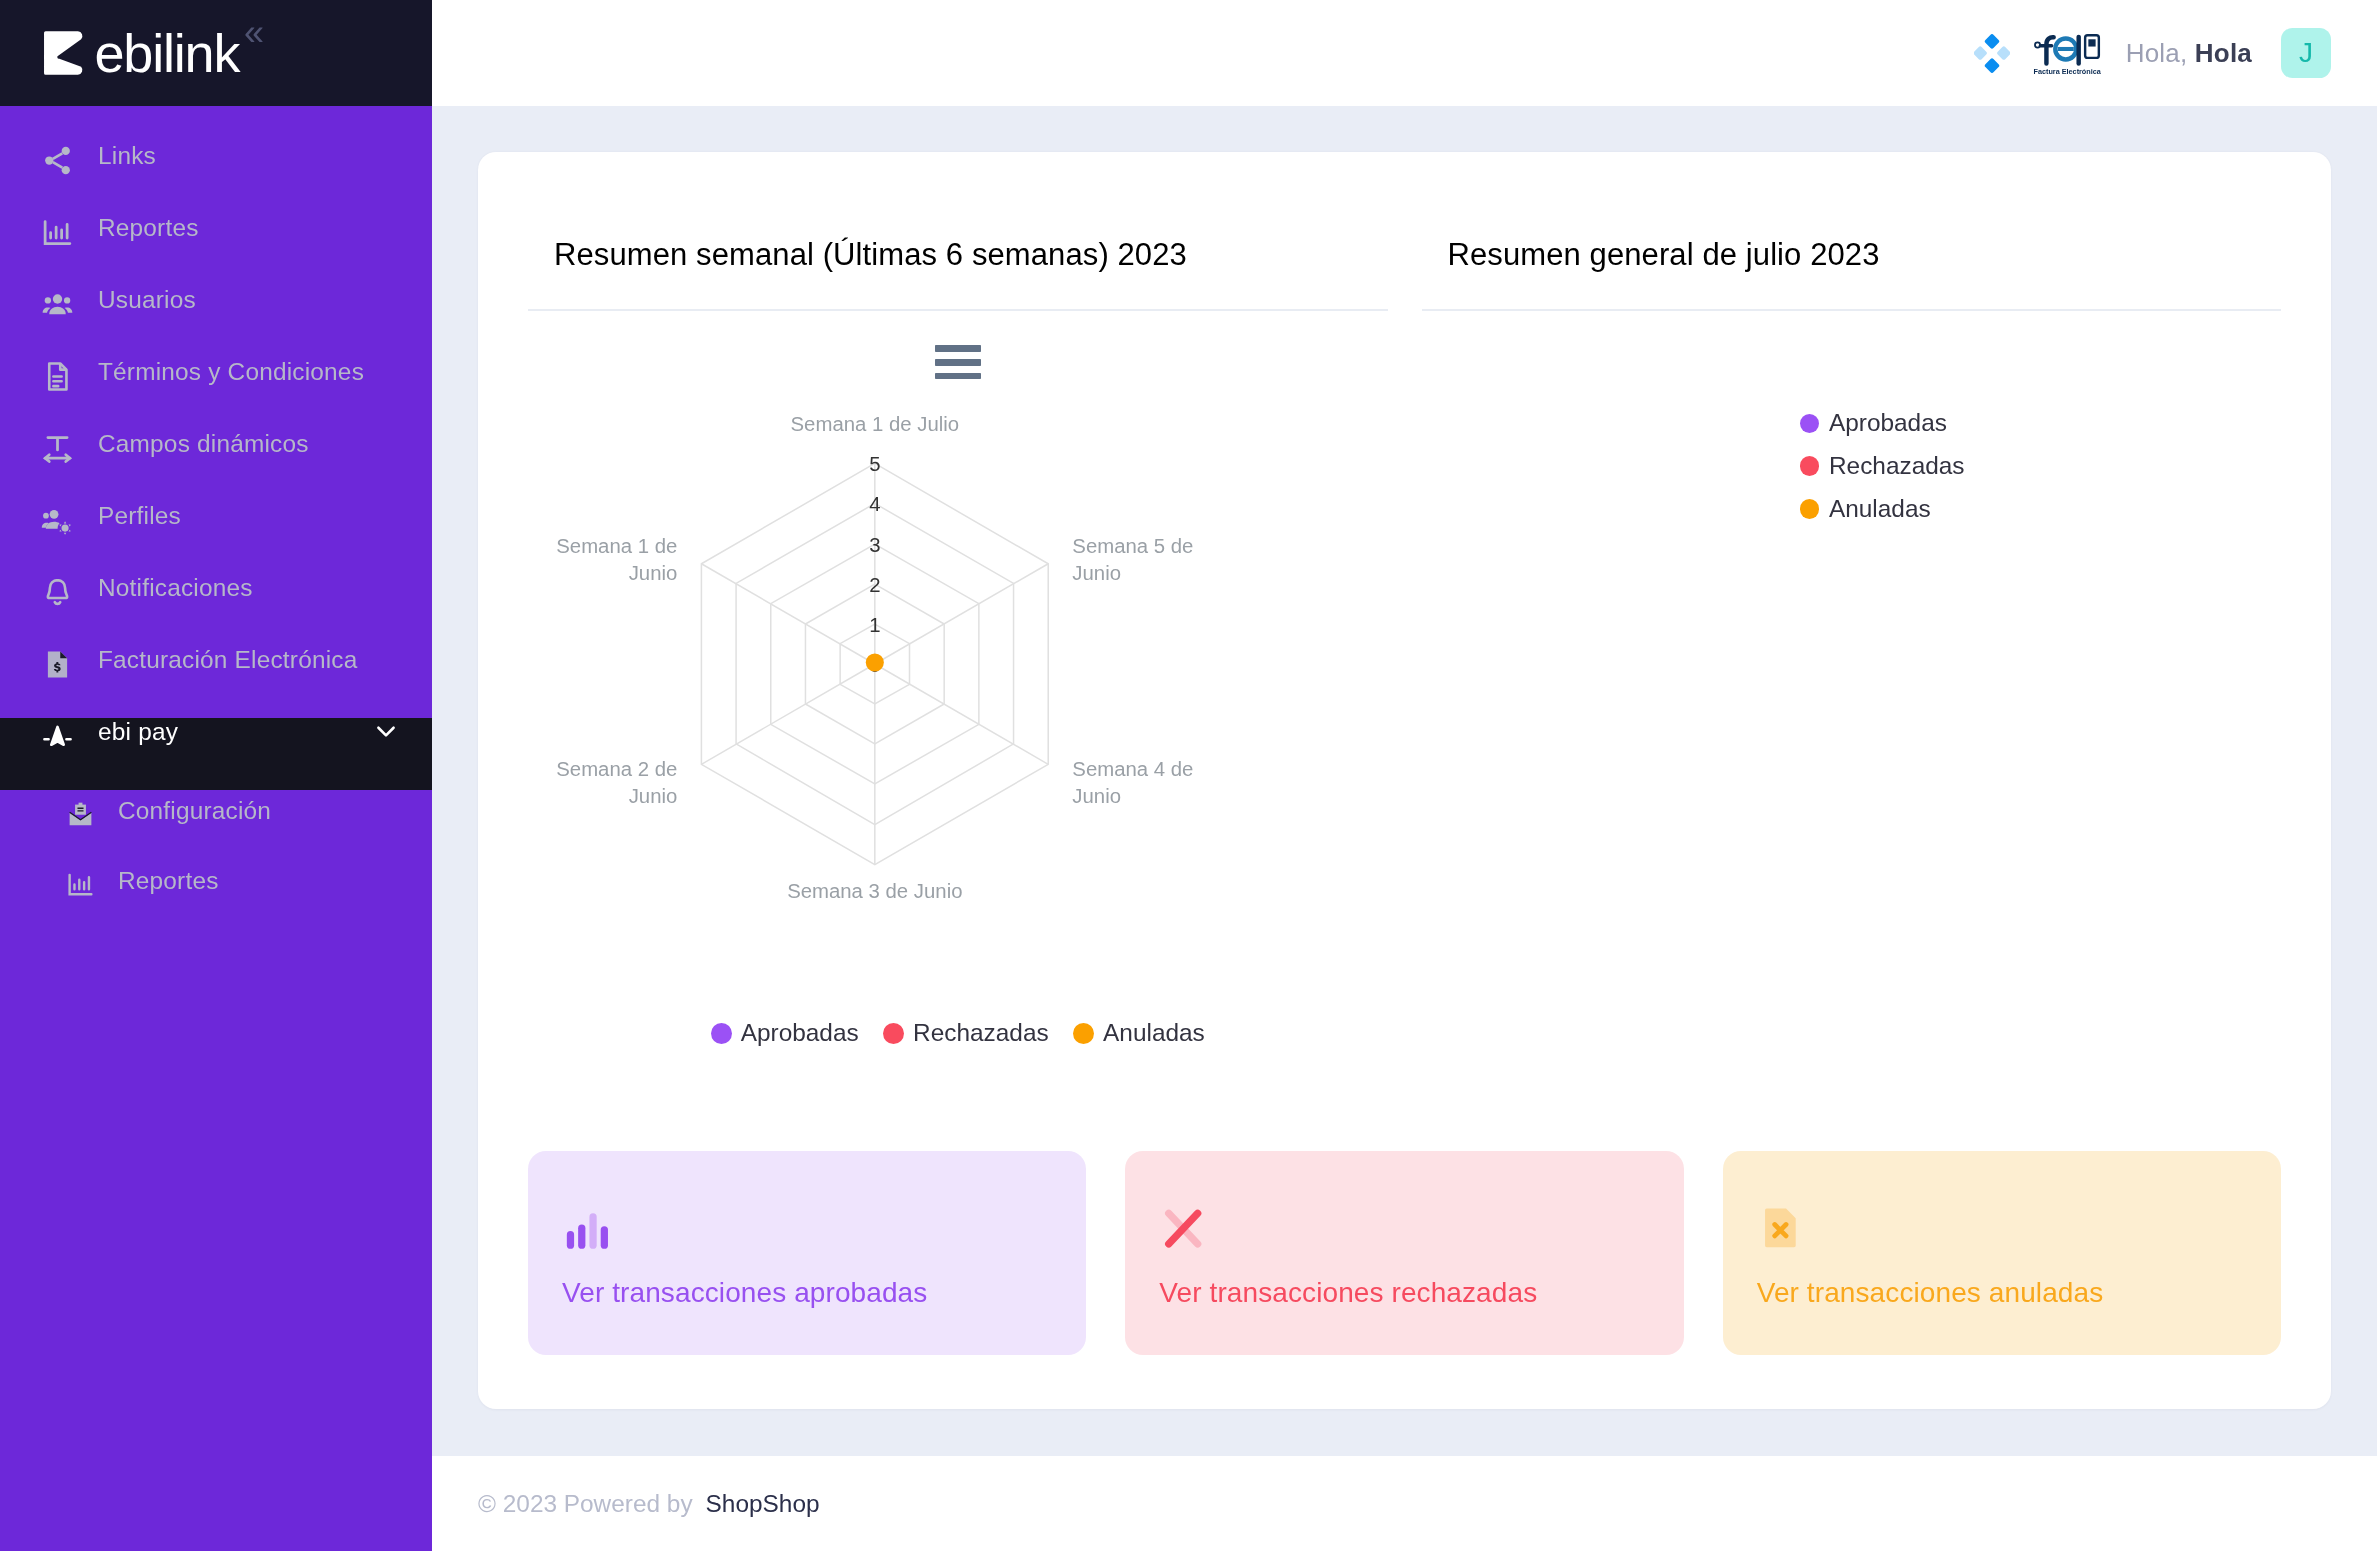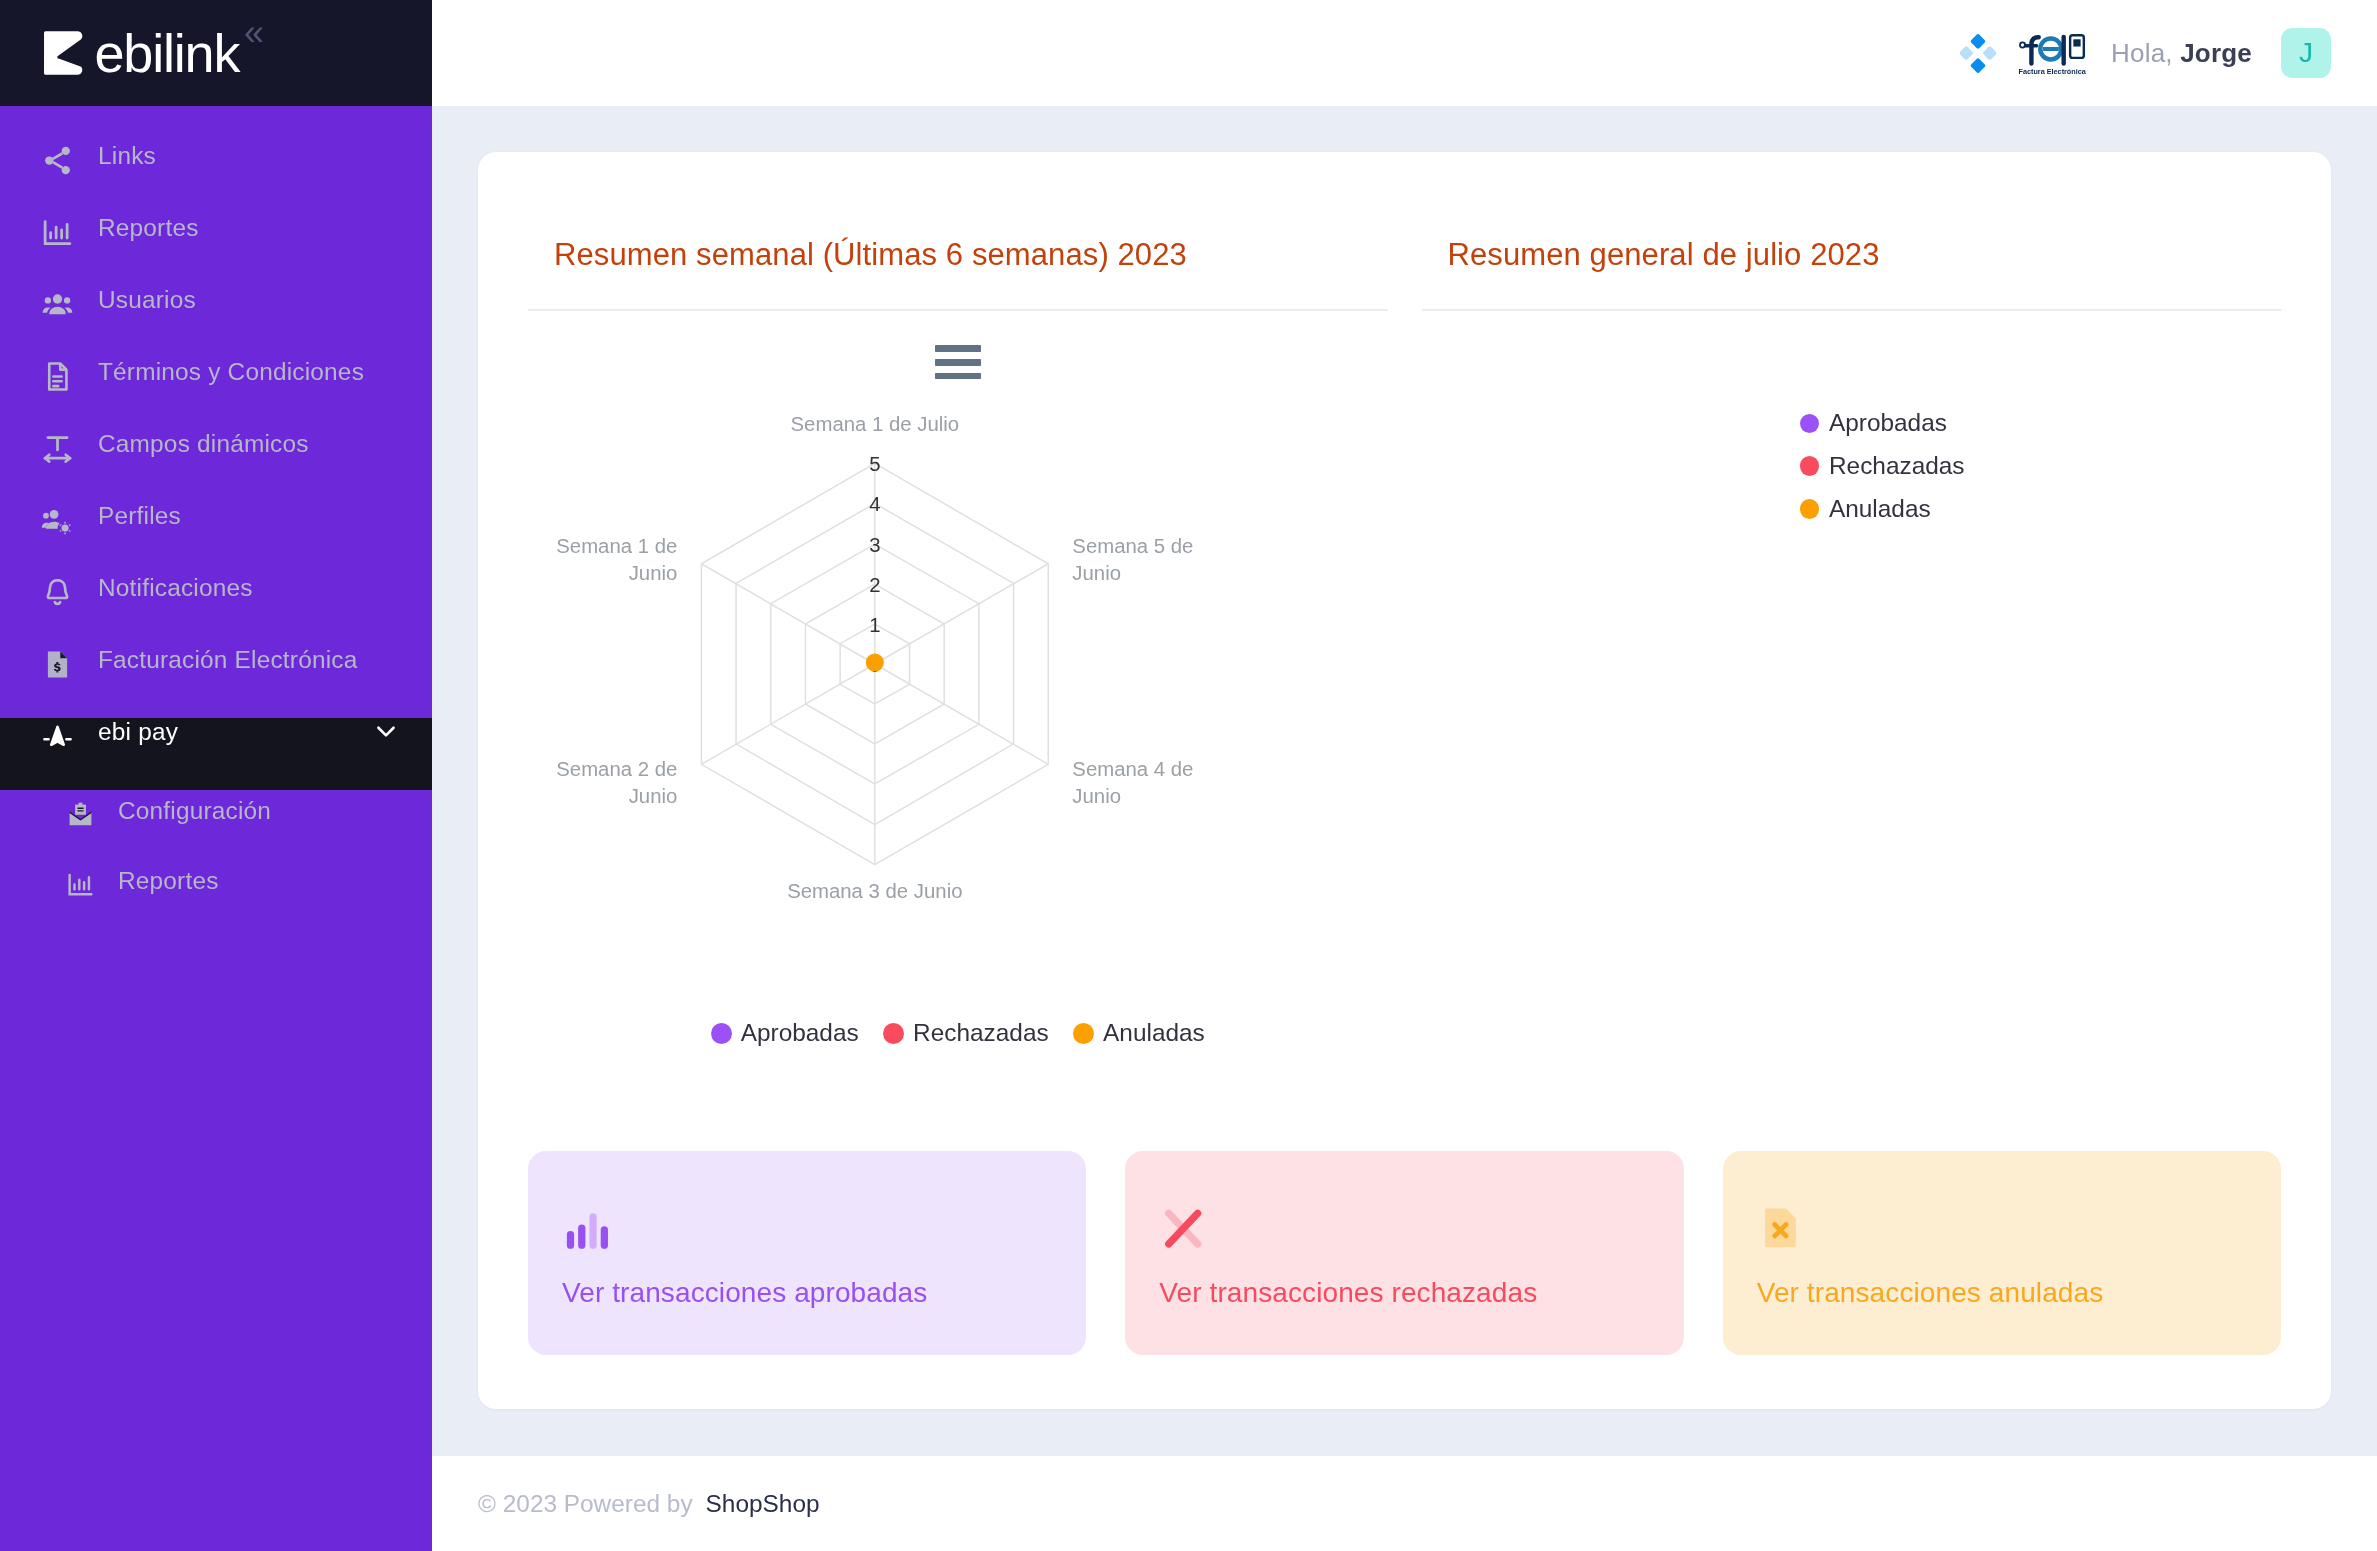--- a/index.html
+++ b/index.html
@@ -88,21 +88,21 @@
   }
   .panel {
     background: #ffffff; border-radius: 18px;
     padding: 46px 50px 54px 50px;
     box-shadow: 0 0.8px 2.4px rgba(30,40,80,.05);
   }
 
   .charts-row { display: flex; gap: 34px; }
   .chart-col { flex: 1; min-width: 0; }
   .chart-title {
-    font-size: 31px; color: #c2410c; font-weight: 500;
+    font-size: 31px; color: #000000; font-weight: 500;
     letter-spacing: 0.1px; padding: 39px 0 0 26px;
   }
   .chart-rule {
     height: 2.4px; background: #e8ecf3; margin-top: 36px;
   }
 
   
   .radar-wrap { position: relative; height: 700px; }
   .burger {
     position: absolute; top: 34px; left: 50%;
@@ -322,21 +322,21 @@
         <circle cx="9" cy="21" r="3.2" fill="none" stroke="#0b2b52" stroke-width="2.2"></circle>
         <path d="M20 44V20c0-6 4-9 9-8.5" fill="none" stroke="#0b2b52" stroke-width="5.5" stroke-linecap="round"></path>
         <path d="M12.5 22h14" stroke="#0b2b52" stroke-width="4.2" stroke-linecap="round"></path>
         <circle cx="44" cy="26" r="13" fill="none" stroke="#1d7ab5" stroke-width="5.5"></circle>
         <path d="M34 26h20" stroke="#1d7ab5" stroke-width="5"></path>
         <path d="M60 11v33" stroke="#0b2b52" stroke-width="5.5" stroke-linecap="round"></path>
         <rect x="68" y="9" width="17" height="28" rx="3" fill="none" stroke="#0b2b52" stroke-width="3"></rect>
         <rect x="72" y="14" width="9" height="9" fill="#0b2b52"></rect>
         <text x="4" y="57" font-family="Liberation Sans, sans-serif" font-size="9" font-weight="bold" fill="#0b2b52">Factura Electrónica</text>
       </svg>
-      <div class="greet"><span>Hola,</span> <b>Jorge</b></div>
+      <div class="greet"><span>Hola,</span> <b>Hola</b></div>
       <div class="avatar">
           <span>J</span>
         </div>
     </header>
 
     <main class="content">
       <section class="panel">
 
         <div class="charts-row">
 

